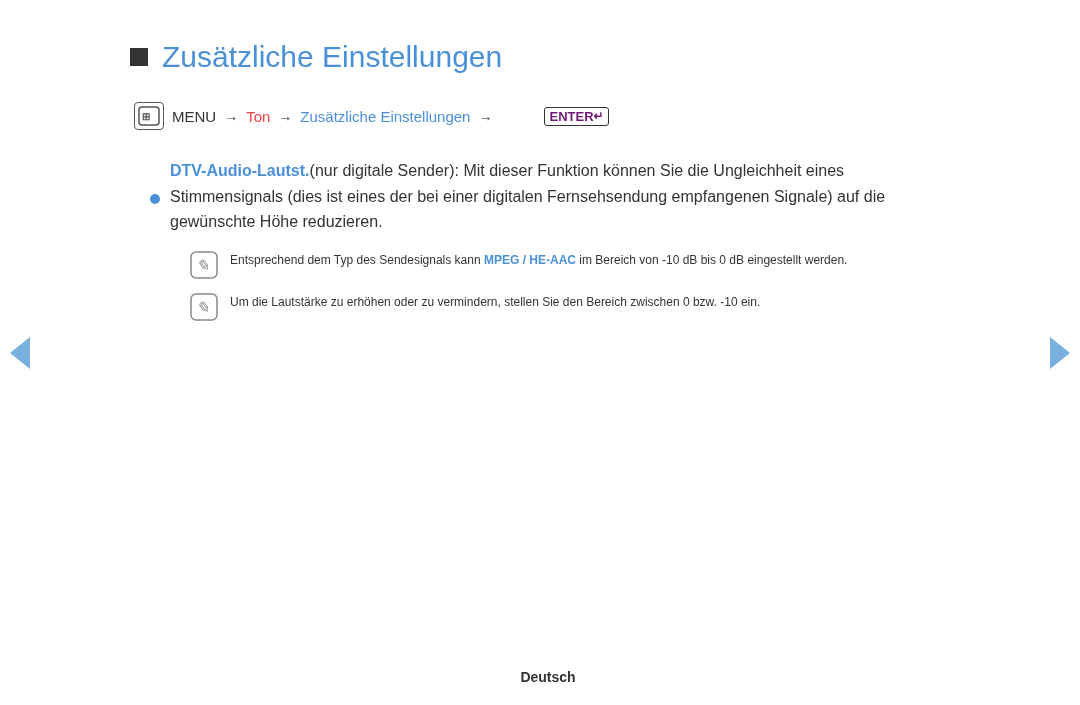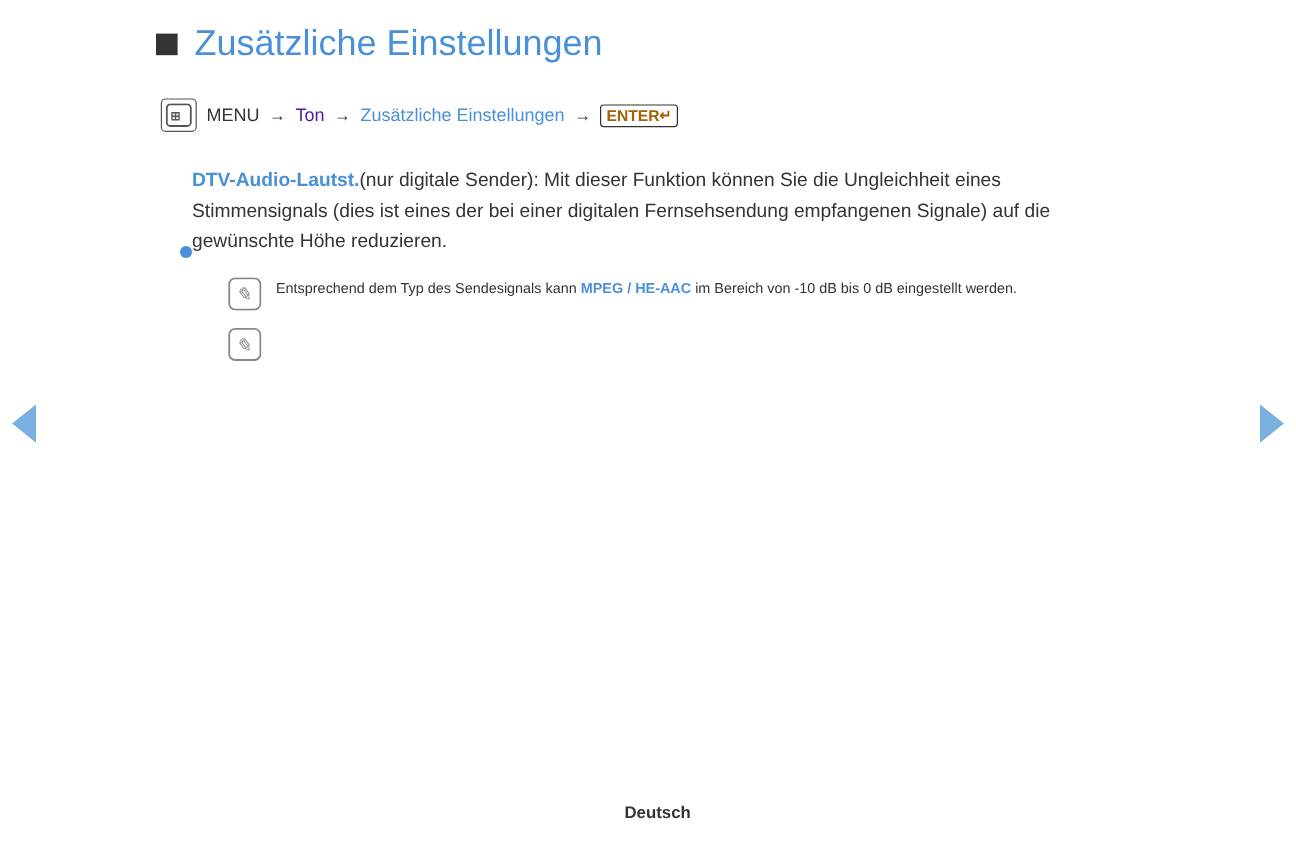--- a/index.html
+++ b/index.html
@@ -13,21 +13,21 @@
       height: 705px;
       background: #ffffff;
       font-family: Arial, sans-serif;
       font-size: 16px;
       color: #333333;
       overflow: hidden;
       position: relative;
     }
 
     .main-content {
-      padding: 20px 80px 40px 80px;
+      padding: 40px 80px 40px 80px;
       max-width: 980px;
       margin: 0 auto;
     }
 
     .page-title {
       display: flex;
       align-items: center;
       gap: 14px;
       margin-bottom: 28px;
     }
@@ -73,36 +73,37 @@
       color: #333;
       font-size: 15px;
     }
 
     .breadcrumb-arrow {
       color: #333;
       font-size: 14px;
     }
 
     .breadcrumb-ton {
-      color: #4c1d95;
+      color: #ef4444;
       font-size: 15px;
     }
 
     .breadcrumb-zusatz {
       color: #4a90d9;
       font-size: 15px;
     }
 
     .breadcrumb-enter {
       display: inline-flex;
       align-items: flex-start;
       font-weight: bold;
-      color: #a16207;
+      color: #701a75;
       font-size: 15px;
       gap: 2px;
+      margin-left: 44px;
     }
 
     .enter-box {
       display: inline-flex;
       align-items: center;
       justify-content: center;
       border: 1.5px solid #333;
       border-radius: 3px;
       padding: 1px 4px;
       font-weight: bold;
@@ -113,21 +114,22 @@
       font-size: 12px;
     }
 
     .bullet-section {
       padding-left: 20px;
       margin-bottom: 16px;
     }
 
     .bullet-item {
       display: flex;
-      align-items: flex-end;
+      align-items: center;
+      gap: 10px;
       margin-bottom: 6px;
     }
 
     .bullet-dot {
       width: 10px;
       height: 10px;
       border-radius: 50%;
       background: #4a90d9;
       flex-shrink: 0;
       margin-top: 5px;
@@ -286,20 +288,21 @@
       </div>
     </div>
 
     <div class="note-item">
       <div class="note-icon">
         <svg viewBox="0 0 28 28" width="28" height="28">
           <rect x="1" y="1" width="26" height="26" rx="5" ry="5" fill="none" stroke="#888" stroke-width="1.5"></rect>
           <text x="6" y="20" font-size="16" fill="#888" font-family="serif" font-style="italic">✎</text>
         </svg>
       </div>
+      <div class="note-text">Um die Lautstärke zu erhöhen oder zu vermindern, stellen Sie den Bereich zwischen 0 bzw. -10 ein.</div>
     </div>
   </div>
 </div>
 
 <div class="nav-arrow-left">
   <div class="arrow-left-shape"></div>
 </div>
 
 <div class="nav-arrow-right">
   <div class="arrow-right-shape"></div>

